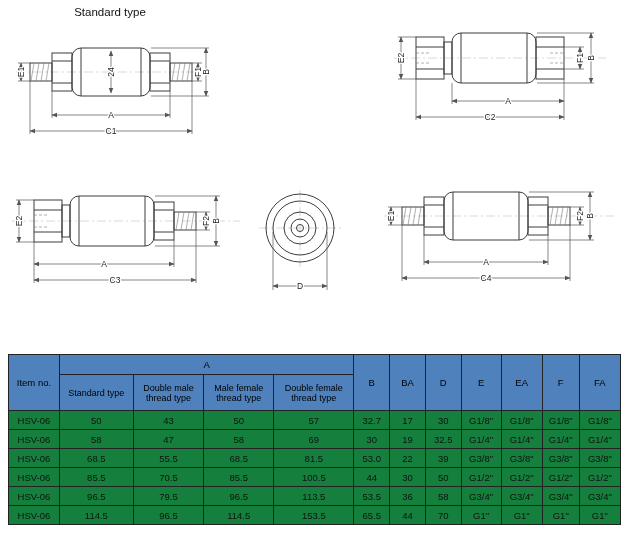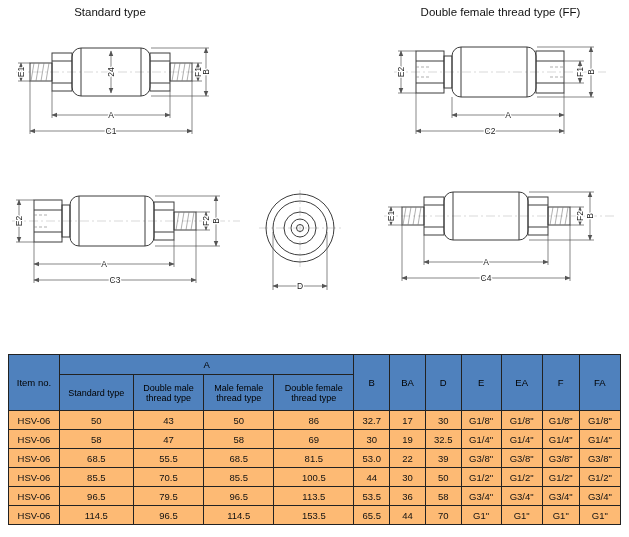--- a/index.html
+++ b/index.html
@@ -27,21 +27,21 @@
     border-collapse:collapse; table-layout:fixed;
     font-size:9.5px; color:#111;
   }
   .spec th, .spec td {
     border:1px solid #222; text-align:center; vertical-align:middle;
     padding:1px 2px; overflow:hidden;
   }
   .spec thead th { background:#4f81bd; color:#000; font-weight:normal; }
   .spec thead tr.hrow1 { height:20px; }
   .spec thead tr.hrow2 { height:36px; font-size:9px; }
-  .spec tbody tr { height:19px; background:#fdba74; }
+  .spec tbody tr { height:19px; background:#15803d; }
 </style>
 </head>
 <body>
 
 <div class="page">
 
   <svg width="0" height="0" style="position:absolute" aria-hidden="true">
     <defs>
       <marker id="arr" viewBox="0 0 10 10" refX="9" refY="5" markerWidth="8" markerHeight="8" orient="auto-start-reverse">
         <path d="M0,1 L10,5 L0,9 z" fill="#555"></path>
@@ -102,21 +102,20 @@
       <text class="dlab" x="101" y="95">A</text>
 
       <line class="dim" x1="20" y1="61" x2="20" y2="114"></line>
       <line class="dim" x1="182" y1="61" x2="182" y2="114"></line>
       <line class="dim" x1="20" y1="111" x2="182" y2="111" marker-start="url(#arr)" marker-end="url(#arr)"></line>
       <text class="dlab" x="101" y="111">C1</text>
     </svg>
   </div>
 
   <div class="dwg-block" style="left:388px; top:6px; width:225px;">
-    <div class="dwg-title">Double female thread  type (FF)</div>
     <svg width="225" height="130" viewBox="0 0 225 130">
       <line class="cl" x1="6" y1="52" x2="218" y2="52"></line>
 
       <rect class="obj" x="28" y="31" width="28" height="42"></rect>
       <line class="obj" x1="28" y1="41" x2="56" y2="41"></line>
       <line class="obj" x1="28" y1="63" x2="56" y2="63"></line>
       <line class="bore" x1="28" y1="47" x2="42" y2="47"></line>
       <line class="bore" x1="28" y1="57" x2="42" y2="57"></line>
 
       <rect class="obj" x="56" y="36" width="8" height="32"></rect>
@@ -315,21 +314,21 @@
         <th>Male female thread type</th>
         <th>Double female thread type</th>
       </tr>
     </thead>
     <tbody>
         <tr>
           <td>HSV-06</td>
           <td>50</td>
           <td>43</td>
           <td>50</td>
-          <td>86</td>
+          <td>57</td>
           <td>32.7</td>
           <td>17</td>
           <td>30</td>
           <td>G1/8"</td>
           <td>G1/8"</td>
           <td>G1/8"</td>
           <td>G1/8"</td>
         </tr>
         <tr>
           <td>HSV-06</td>

